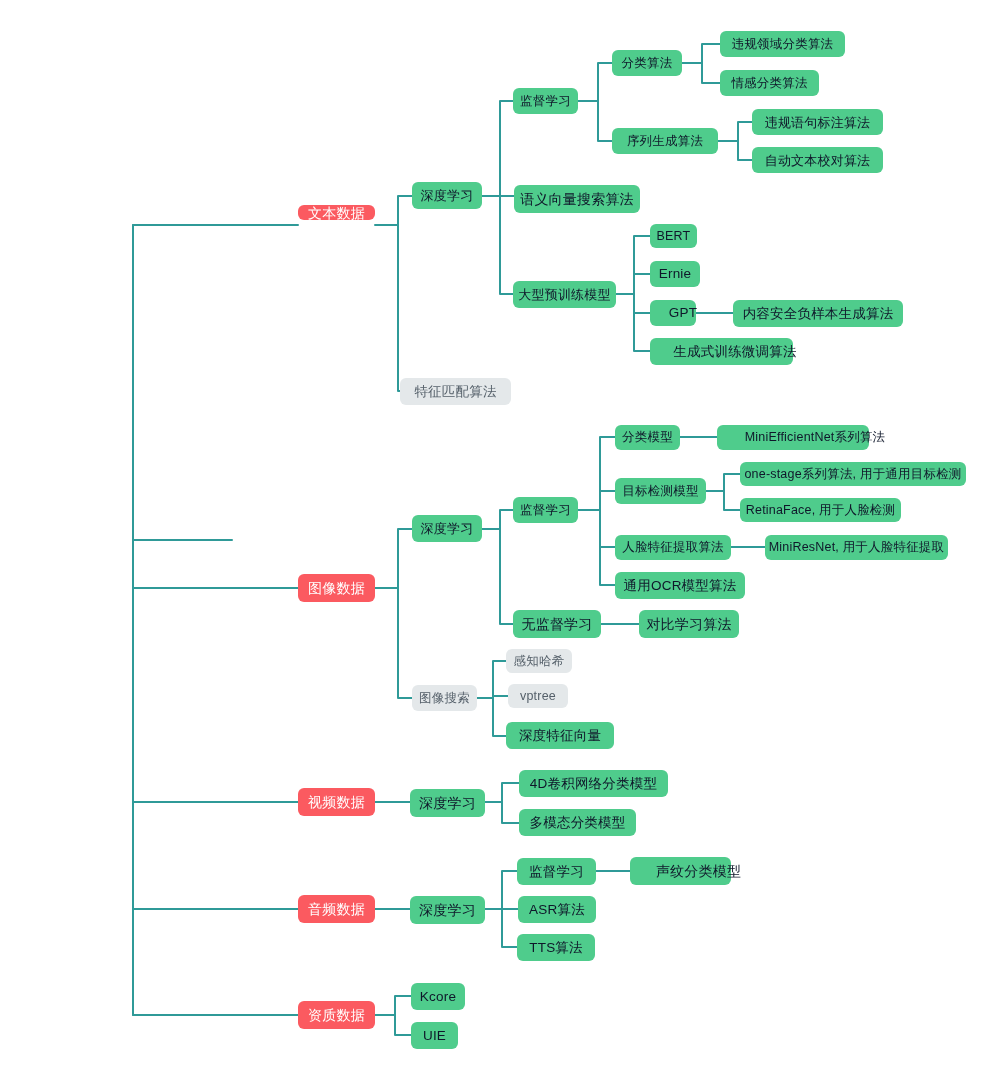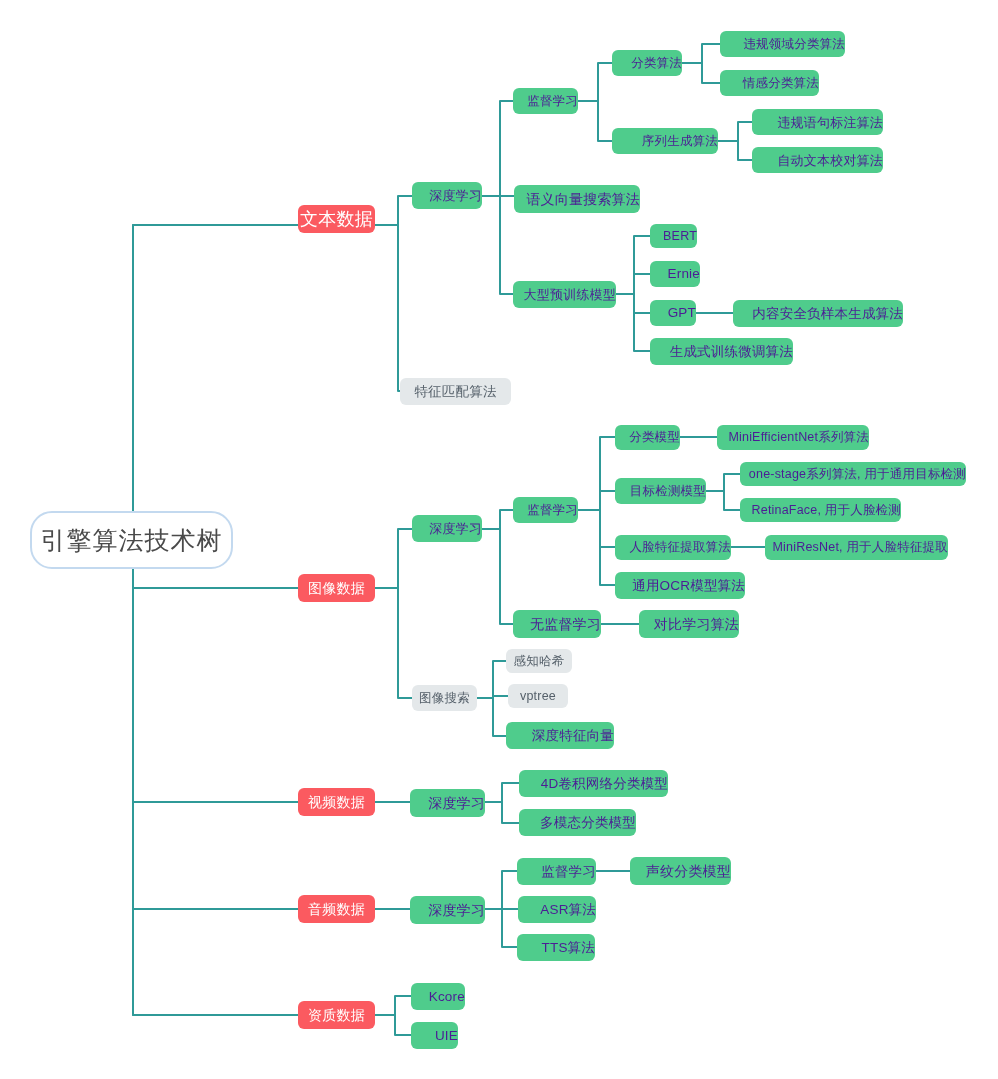--- a/index.html
+++ b/index.html
@@ -46,22 +46,21 @@
     color: #4a4a4a;
     font-size: 25px;
     letter-spacing: 1px;
   }
   .node.red {
     background: #fb5a60;
     color: #ffffff;
   }
   .node.green {
     background: #4fcc8c;
-    color: #4c1d95;
-    justify-content: flex-end;
+    color: #0f172a;
   }
   .node.grey {
     background: #e4e8ea;
     color: #55606a;
   }
 </style>
 </head>
 <body>
 
 <div id="canvas">
@@ -151,25 +150,22 @@
     <path d="M 502 909 H 518"></path>
     <path d="M 502 909 V 947 H 517"></path>
 
     <path d="M 596 871 H 630"></path>
 
     <path d="M 375 1015 H 395"></path>
     <path d="M 395 1015 V 996 H 411"></path>
     <path d="M 395 1015 V 1035 H 411"></path>
   </svg>
 
-  <div class="node root" style="left:30px; top:511px; width:203px; height:58px;">
-    <span>引擎算法技术树</span>
-  </div>
-
-  <div class="node red" style="left:298px; top:205px; width:77px; height:28px; font-size:18px;">
+
+  <div class="node red" style="left:298px; top:205px; width:77px; height:15px; font-size:14px;">
     <span>文本数据</span>
   </div>
 
   <div class="node green" style="left:412px; top:182px; width:70px; height:27px; font-size:13px;">
     <span>深度学习</span>
   </div>
 
   <div class="node green" style="left:513px; top:88px; width:65px; height:26px; font-size:12.5px;">
     <span>监督学习</span>
   </div>

